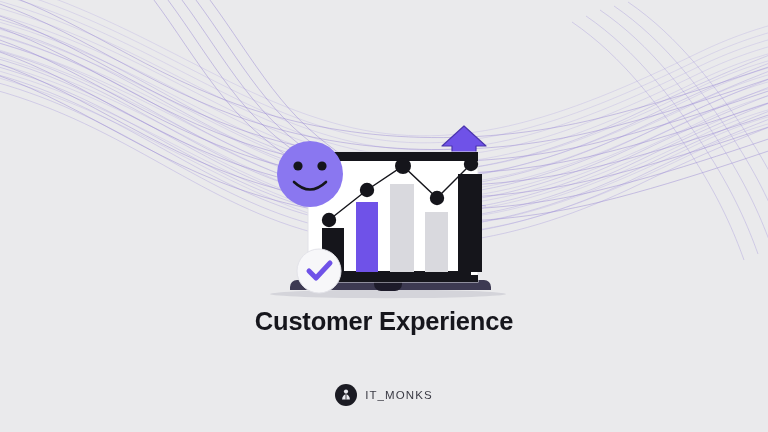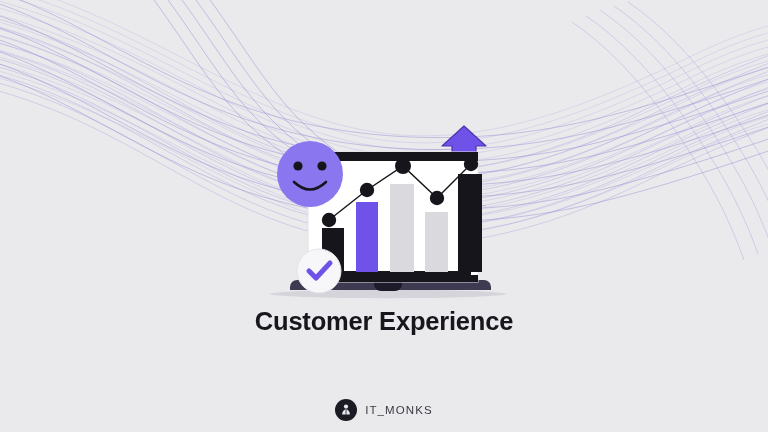--- a/index.html
+++ b/index.html
@@ -56,21 +56,21 @@
     font-weight: bold;
     color: #16161c;
     letter-spacing: -0.2px;
     line-height: 31px;
   }
 
   
   .logo-row {
     position: absolute;
     left: 0;
-    top: 399px;
+    top: 384px;
     width: 768px;
     display: flex;
     align-items: center;
     justify-content: center;
     gap: 8px;
   }
   .logo-mark {
     width: 22px;
     height: 22px;
     border-radius: 50%;

